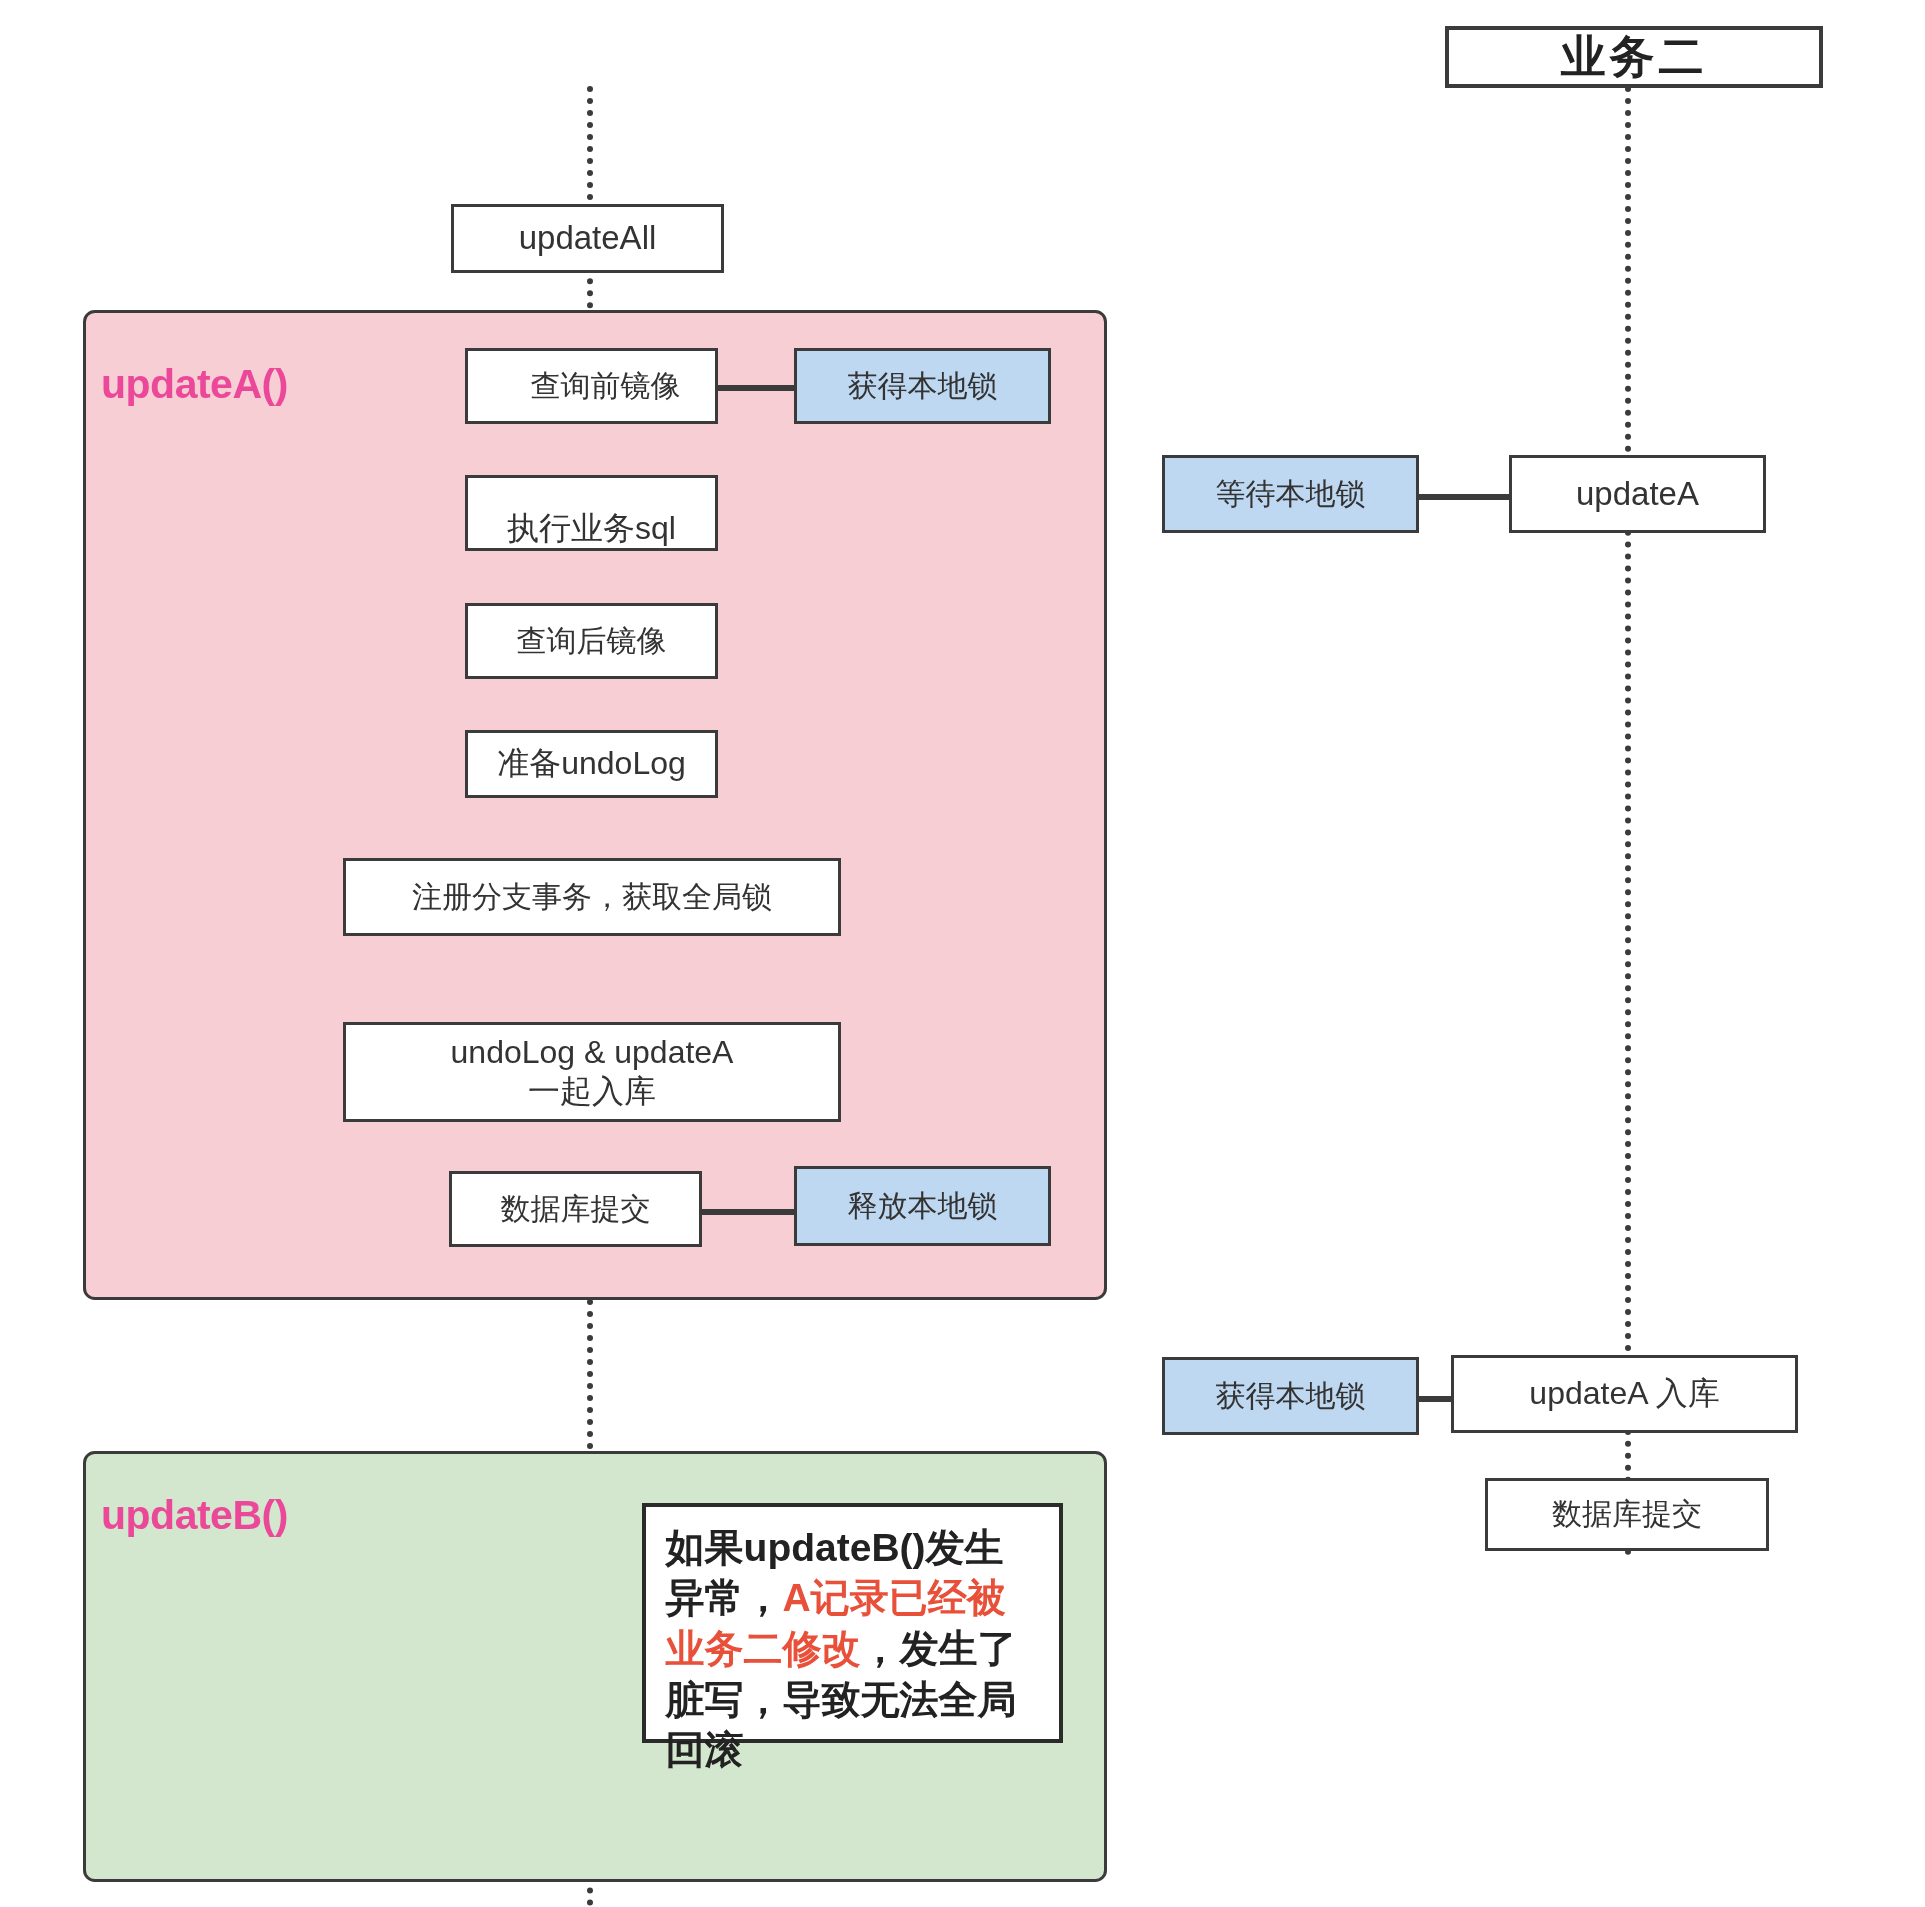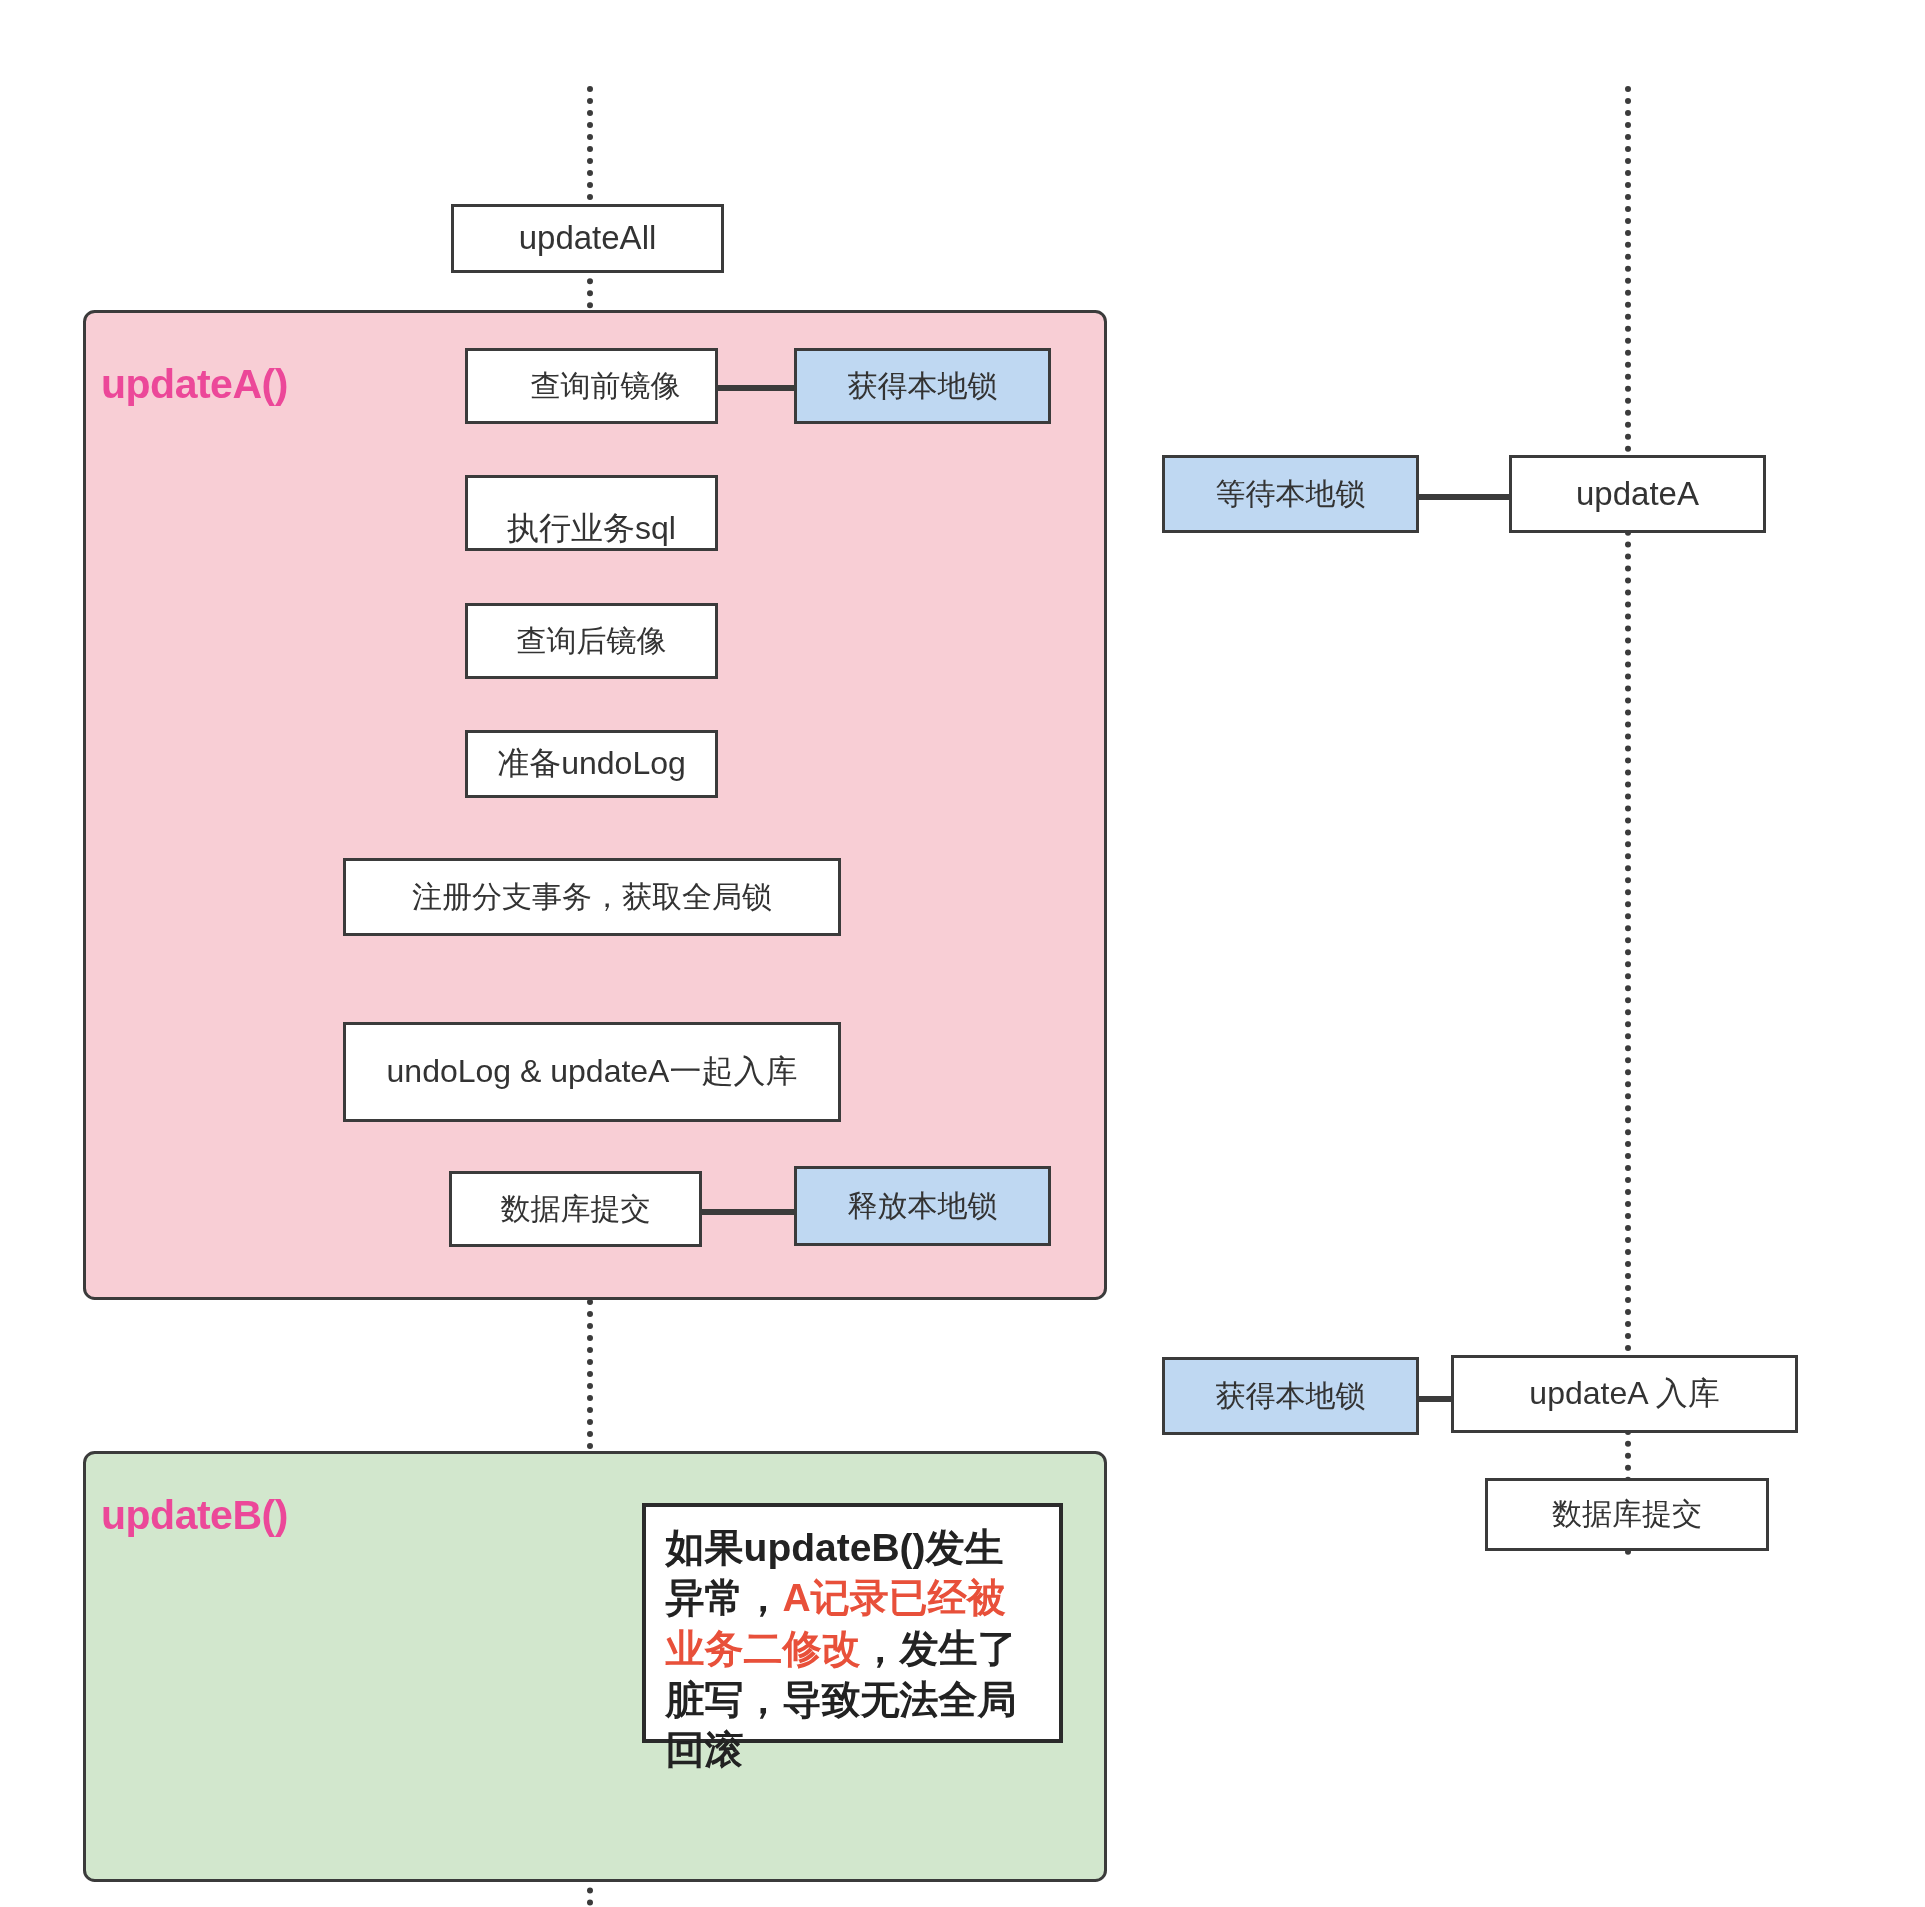--- a/index.html
+++ b/index.html
@@ -100,20 +100,23 @@
 
   <div class="lifeline" style="left:587px; top:86px; height:1821px;"></div>
   <div class="lifeline" style="left:1625px; top:86px; height:1470px;"></div>
 
   <div class="group pink" style="left:83px; top:310px; width:1024px; height:990px;"></div>
   <div class="group green" style="left:83px; top:1451px; width:1024px; height:431px;"></div>
 
   <div class="group-label" style="left:101px; top:361px;">updateA()</div>
   <div class="group-label" style="left:101px; top:1492px;">updateB()</div>
 
+  <div class="actor" style="left:1445px; top:25.5px; width:378px; height:62px;">
+    <span>业务二</span>
+  </div>
 
   <div class="node t-lat" style="left:451px; top:193px; width:273px; height:69px;margin-top:11px;">
     <span>updateAll</span>
   </div>
 
   <div class="node t-cjk" style="left:465px; top:348px; width:253px; height:76px;padding-left:28px;">
     <span>查询前镜像</span>
   </div>
   <div class="connector" style="left:716px; top:385px; width:80px;"></div>
   <div class="node blue t-cjk" style="left:794px; top:348px; width:257px; height:76px;">
@@ -129,21 +132,21 @@
   </div>
 
   <div class="node t-mix" style="left:465px; top:730px; width:253px; height:68px;">
     <span>准备undoLog</span>
   </div>
 
   <div class="node t-cjk" style="left:343px; top:858px; width:498px; height:78px;">
     <span>注册分支事务，获取全局锁</span>
   </div>
 
-  <div class="node t-mix" style="left:343px; top:1022px; width:498px; height:100px; flex-direction:row; justify-content:center;">
+  <div class="node t-mix" style="left:343px; top:1022px; width:498px; height:100px; flex-direction:column; justify-content:center;">
     <span class="two-line">undoLog &amp; updateA</span>
     <span class="two-line">一起入库</span>
   </div>
 
   <div class="node t-cjk" style="left:449px; top:1171px; width:253px; height:76px;">
     <span>数据库提交</span>
   </div>
   <div class="connector" style="left:701px; top:1209px; width:96px;"></div>
   <div class="node blue t-cjk" style="left:794px; top:1166px; width:257px; height:80px;">
     <span>释放本地锁</span>

